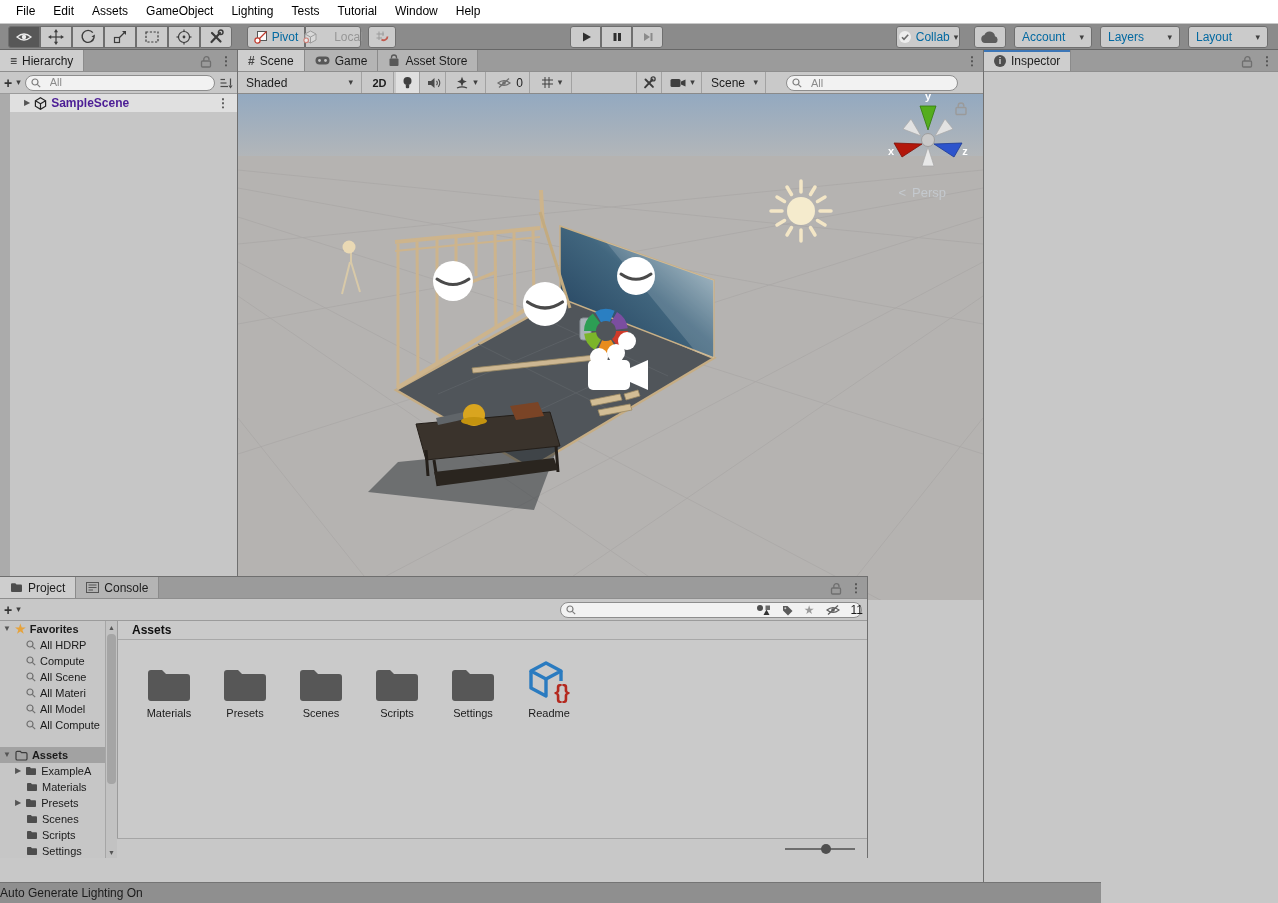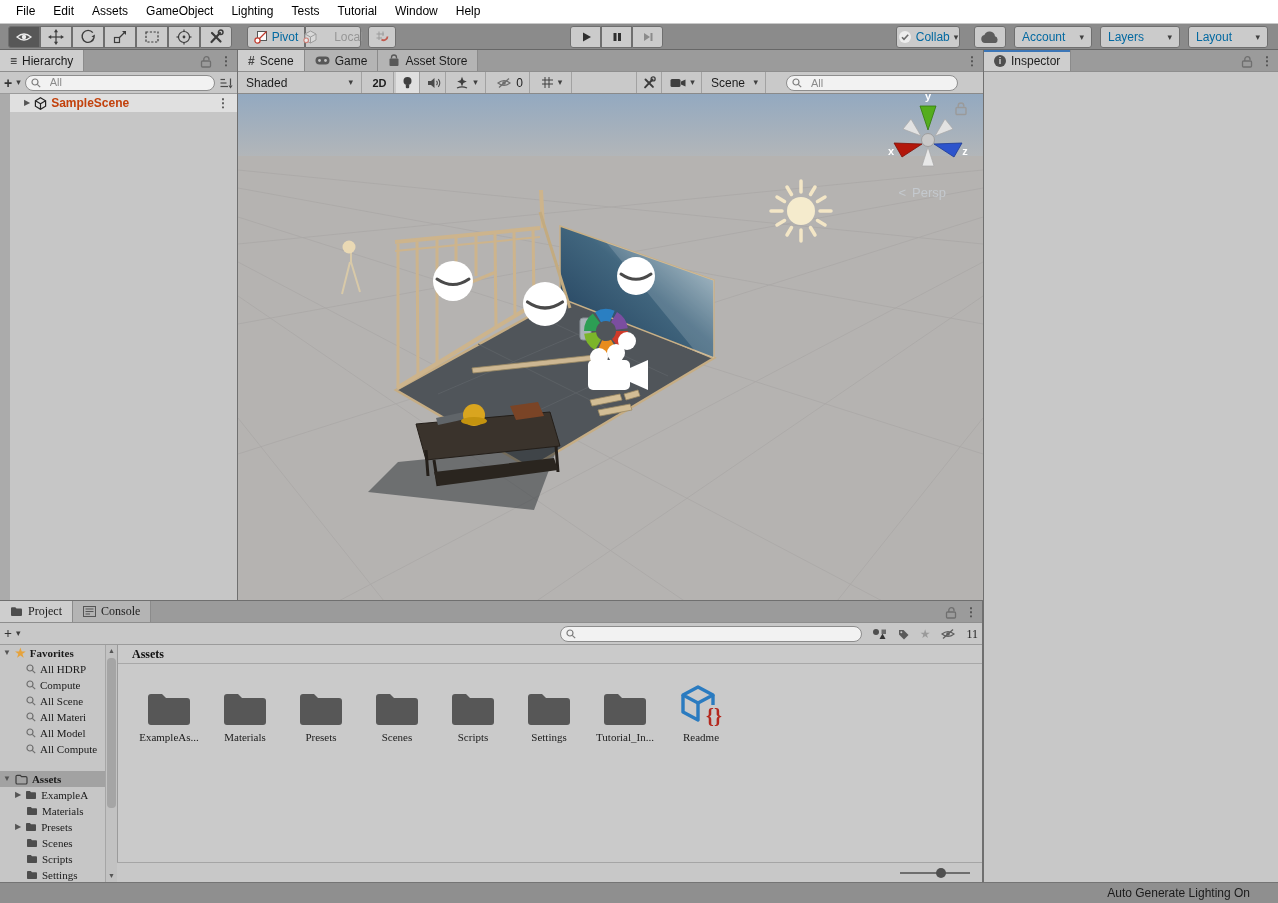--- a/index.html
+++ b/index.html
@@ -37,38 +37,38 @@
   .search-wrap { position:relative; flex:1; height:16px; }
   .search-wrap input { width:100%; height:16px; border:1px solid #8d8d8d; border-radius:8px; background:#f2f2f2; font-size:11px; font-family:inherit; padding:0 8px 1px 24px; color:#222; outline:none; }
   .search-wrap input::placeholder { color:#8b8b8b; }
   .search-glyphs { position:absolute; left:6px; top:3px; display:flex; align-items:center; gap:1px; }
 
   
   #hierarchy { left:0; top:50px; width:238px; height:550px; border-right:1px solid #6f6f6f; }
   .h-body { position:absolute; left:0; top:44px; right:0; bottom:0; background:#c6c6c6; }
   .left-strip { position:absolute; left:0; top:0; width:10px; bottom:0; background:#ababab; }
   .scene-row { margin-left:10px; height:18px; background:#e0e0e0; display:flex; align-items:center; gap:4px; padding-left:14px; position:relative; }
-  .scene-row .name { font-weight:bold; color:#c2410c; }
+  .scene-row .name { font-weight:bold; color:#4c1d95; }
   .scene-row .kebab { position:absolute; right:8px; }
   .disc { font-size:8px; color:#555; line-height:1; }
 
   
   #scene { left:238px; top:50px; width:745px; height:550px; }
   #scene-toolbar { height:22px; background:#c9c9c9; border-bottom:1px solid #8a8a8a; position:relative;text-decoration:underline; }
   .sctl { position:absolute; top:0; height:21px; display:flex; align-items:center; justify-content:center; gap:4px; border-right:1px solid #a2a2a2; }
   .sctl.pressed { background:#e0e0e0; }
   .sctl .lbl { font-size:12px; color:#1c1c1c; }
   #viewport { position:absolute; left:0; top:44px; width:745px; height:506px; }
 
   
   #inspector { left:983px; top:50px; width:295px; height:832px; border-left:1px solid #6f6f6f; }
   .info-badge { width:12px; height:12px; border-radius:50%; background:#4f4f4f; color:#d8d8d8; font-size:9px; font-weight:bold; display:flex; align-items:center; justify-content:center; }
 
   
-  #project { left:0; top:600px; width:983px; height:282px; border-top:1px solid #6f6f6f; border-right:1px solid #6f6f6f;font-family:Liberation Serif, serif; }
+  #project { left:0; top:576px; width:868px; height:282px; border-top:1px solid #6f6f6f; border-right:1px solid #6f6f6f; }
   #project .panel-toolbar { justify-content:flex-start; }
   #project-search { position:absolute; left:560px; top:3px; width:302px; height:16px; }
   .ptool-icons { position:absolute; right:4px; top:0; height:22px; display:flex; align-items:center; gap:10px; }
   .count-lbl { font-size:12px; color:#1c1c1c; }
   .tree { position:absolute; left:0; top:44px; width:105px; bottom:0; overflow:hidden; font-size:11px; background:#c6c6c6; }
   .trow { height:16px; display:flex; align-items:center; gap:4px; padding-left:3px; white-space:nowrap; overflow:hidden; color:#1a1a1a; }
   .trow.head { font-weight:bold; }
   .trow.indent { padding-left:26px; }
   .trow.indent2 { padding-left:15px; }
   .trow.selected { background:#a2a2a2; }
@@ -81,21 +81,21 @@
   .rp-head { height:19px; border-bottom:1px solid #a8a8a8; display:flex; align-items:center; padding-left:14px; font-weight:bold; font-size:12px; color:#101010; }
   .grid { display:flex; padding:12px 0 0 13px; }
   .gitem { width:76px; display:flex; flex-direction:column; align-items:center; }
   .gicon { width:52px; height:52px; display:flex; align-items:flex-end; justify-content:center; }
   .glabel { font-size:11px; color:#1b1b1b; margin-top:3px; max-width:74px; overflow:hidden; white-space:nowrap; }
   .bottombar { position:absolute; left:117px; right:0; bottom:0; height:20px; background:#c8c8c8; border-top:1px solid #a5a5a5; }
   .zoom-slider { position:absolute; right:12px; top:9px; width:70px; height:2px; background:#6e6e6e; }
   .zoom-thumb { position:absolute; left:52%; top:-4px; width:10px; height:10px; border-radius:50%; background:#4f4f4f; }
 
   
-  #statusbar { left:0; top:882px; width:1278px; height:21px; background:#8f8f8f; border-top:1px solid #747474; display:flex; align-items:center; justify-content:flex-end; padding-right:28px; color:#1b1b1b; }
+  #statusbar { left:0; top:882px; width:1101px; height:21px; background:#8f8f8f; border-top:1px solid #747474; display:flex; align-items:center; padding-right:41px; color:#1b1b1b; }
 </style>
 </head>
 <body>
 
 <div id="menubar" class="abs">
   <span class="menu-item">File</span>
   <span class="menu-item">Edit</span>
   <span class="menu-item">Assets</span>
   <span class="menu-item">GameObject</span>
   <span class="menu-item">Lighting</span>
@@ -801,28 +801,20 @@
     <div class="rp-head">
       <span>Assets</span>
     </div>
     <div class="grid">
       <div class="gitem">
         <span class="gicon">
             <svg width="46" height="38" viewBox="0 0 46 38">
               <path d="M2 7 C2 5 3.2 4 5 4 H16 L20 8 H41 C43 8 44 9 44 11 V32 C44 34 43 35 41 35 H5 C3.2 35 2 34 2 32 Z" fill="#575757"></path>
             </svg>
           </span>
-        <span class="glabel">ExampleAs...</span>
-      </div>
-      <div class="gitem">
-        <span class="gicon">
-            <svg width="46" height="38" viewBox="0 0 46 38">
-              <path d="M2 7 C2 5 3.2 4 5 4 H16 L20 8 H41 C43 8 44 9 44 11 V32 C44 34 43 35 41 35 H5 C3.2 35 2 34 2 32 Z" fill="#575757"></path>
-            </svg>
-          </span>
         <span class="glabel">Materials</span>
       </div>
       <div class="gitem">
         <span class="gicon">
             <svg width="46" height="38" viewBox="0 0 46 38">
               <path d="M2 7 C2 5 3.2 4 5 4 H16 L20 8 H41 C43 8 44 9 44 11 V32 C44 34 43 35 41 35 H5 C3.2 35 2 34 2 32 Z" fill="#575757"></path>
             </svg>
           </span>
         <span class="glabel">Presets</span>
       </div>
@@ -845,28 +837,20 @@
       <div class="gitem">
         <span class="gicon">
             <svg width="46" height="38" viewBox="0 0 46 38">
               <path d="M2 7 C2 5 3.2 4 5 4 H16 L20 8 H41 C43 8 44 9 44 11 V32 C44 34 43 35 41 35 H5 C3.2 35 2 34 2 32 Z" fill="#575757"></path>
             </svg>
           </span>
         <span class="glabel">Settings</span>
       </div>
       <div class="gitem">
         <span class="gicon">
-            <svg width="46" height="38" viewBox="0 0 46 38">
-              <path d="M2 7 C2 5 3.2 4 5 4 H16 L20 8 H41 C43 8 44 9 44 11 V32 C44 34 43 35 41 35 H5 C3.2 35 2 34 2 32 Z" fill="#575757"></path>
-            </svg>
-          </span>
-        <span class="glabel">Tutorial_In...</span>
-      </div>
-      <div class="gitem">
-        <span class="gicon">
             <svg width="48" height="44" viewBox="0 0 48 44">
               <g fill="none" stroke="#2a7bc0" stroke-width="3.4" stroke-linejoin="round">
                 <path d="M21 3 L36 11 L21 19 L6 11 Z"></path>
                 <path d="M6 11 V28 L21 36 V19"></path>
                 <path d="M36 11 V21"></path>
               </g>
               <text x="37" y="39" font-size="20" font-weight="bold" fill="#b4281e" text-anchor="middle">{}</text>
             </svg>
           </span>
         <span class="glabel">Readme</span>

